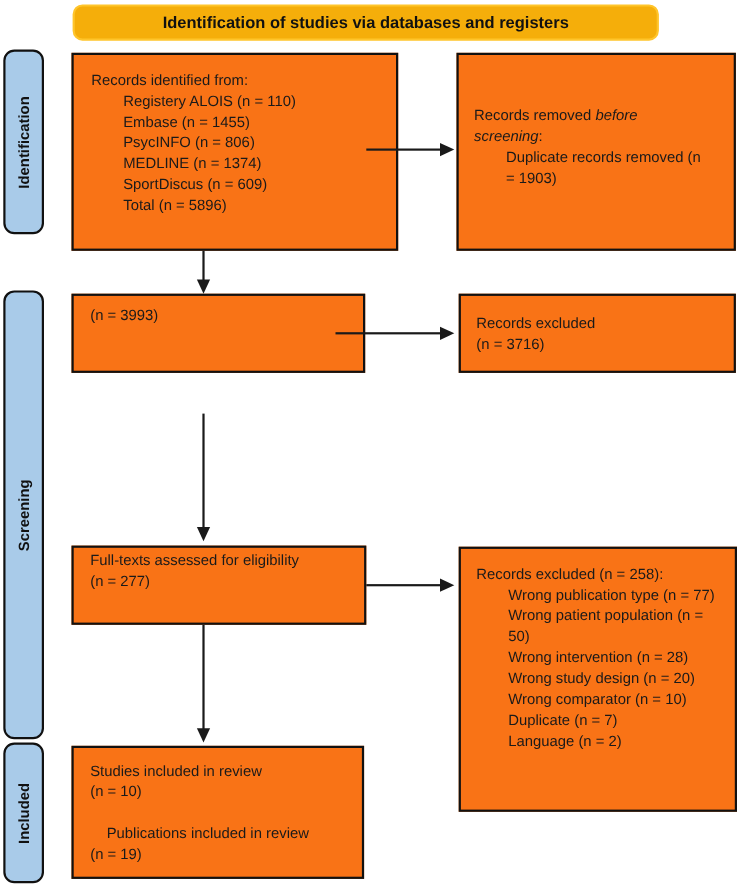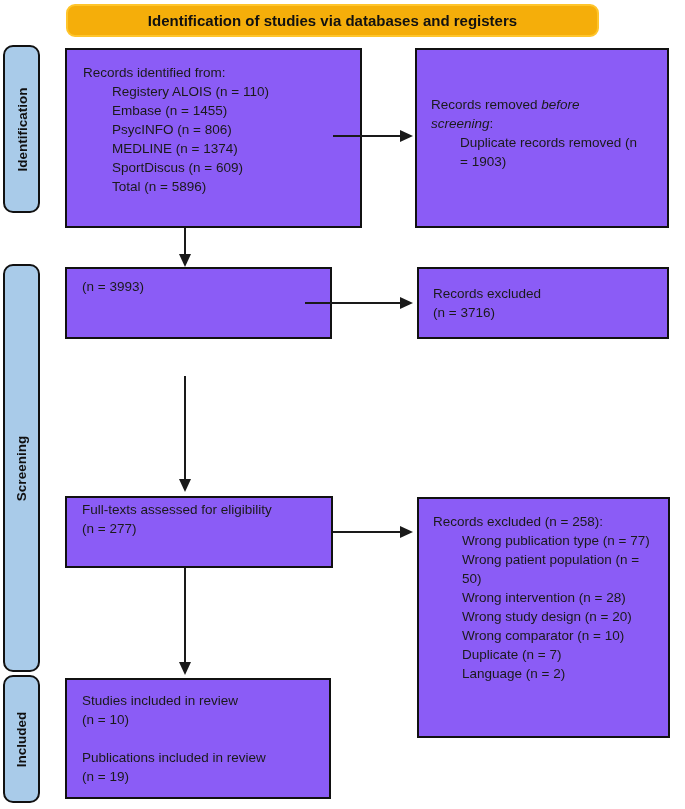--- a/index.html
+++ b/index.html
@@ -36,33 +36,33 @@
     transform:rotate(-90deg);
     white-space:nowrap;
     font-weight:bold;font-size:13.5px;color:#111;
   }
   .sb-identification{top:45px;height:168px;}
   .sb-screening{top:264px;height:408px;}
   .sb-included{top:675px;height:128px;}
   
   .fbox{
     position:absolute;
-    background:#8b5cf6;
+    background:#f97316;
     border:2px solid #111;
     box-sizing:border-box;
   }
   .b-identified{left:65px;top:48px;width:297px;height:180px;padding:13px 8px 0 16px;}
   .b-removed{left:415px;top:48px;width:254px;height:180px;padding:45px 28px 0 14px;}
   .b-screened{left:65px;top:267px;width:267px;height:72px;padding:8px 20px 0 15px;}
   .b-excluded-screen{left:417px;top:267px;width:252px;height:72px;padding:15px 12px 0 14px;}
   .b-fulltext{left:65px;top:496px;width:268px;height:72px;padding:2px 20px 0 15px;}
   .b-excluded-full{left:417px;top:497px;width:253px;height:241px;padding:13px 8px 0 14px;}
   .b-included{left:65px;top:678px;width:266px;height:121px;padding:11px 20px 0 15px;}
   .indent{margin-left:29px;}
-  .para2{margin-top:19px;}
+  .para2{margin-top:19px;margin-left:15px;}
   .it{font-style:italic;}
   
   .hline{position:absolute;height:2px;background:#1a1a1a;}
   .vline{position:absolute;width:2px;background:#1a1a1a;}
   .head-right{position:absolute;width:0;height:0;
     border-top:6px solid transparent;border-bottom:6px solid transparent;
     border-left:13px solid #1a1a1a;}
   .head-down{position:absolute;width:0;height:0;
     border-left:6px solid transparent;border-right:6px solid transparent;
     border-top:13px solid #1a1a1a;}

